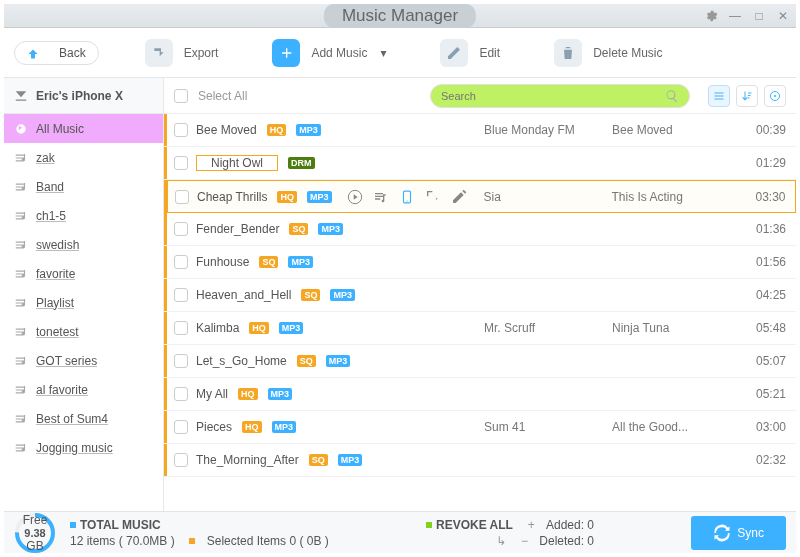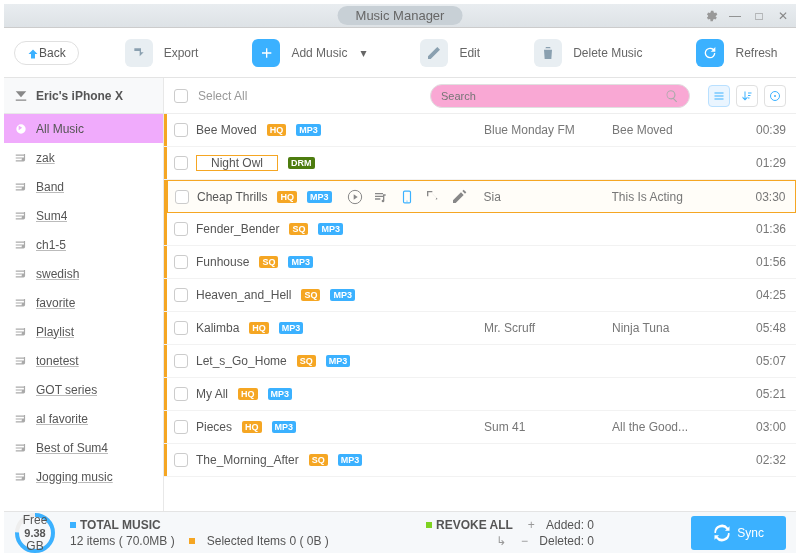--- a/index.html
+++ b/index.html
@@ -1,22 +1,22 @@
 <!DOCTYPE html>
 <html><head>
 <meta charset="utf-8">
 <style>
 *{box-sizing:border-box;margin:0;padding:0;font-family:-apple-system,"Segoe UI",Arial,sans-serif;font-size:12px;color:#555}
 body{width:800px;height:557px;background:#fff;position:relative;border:4px solid #fff;overflow:hidden}
 .titlebar{height:24px;background:linear-gradient(#e9edf0,#dde2e6);display:flex;align-items:center;justify-content:space-between;padding:0 6px;border-bottom:1px solid #ccc}
-.title-pill{background:#c8d0d6;border-radius:10px;padding:2px 18px;font-size:13px;color:#666;margin:0 auto;position:absolute;left:50%;transform:translateX(-50%)}
+.title-pill{background:#c8d0d6;border-radius:10px;padding:2px 18px;font-size:17px;color:#666;margin:0 auto;position:absolute;left:50%;transform:translateX(-50%)}
 .title-right{display:flex;align-items:center;gap:10px;margin-left:auto;color:#888}
 .winbtn{width:14px;height:14px;display:flex;align-items:center;justify-content:center;color:#888;cursor:pointer}
 .toolbar{height:50px;display:flex;align-items:center;padding:0 10px;border-bottom:1px solid #e4e4e4;gap:10px}
-.back{display:flex;align-items:flex-end;gap:0;background:#fff;border:1px solid #e0e0e0;border-radius:14px;padding:4px 12px;color:#3bb1ff;font-weight:500;cursor:pointer}
+.back{display:flex;align-items:flex-end;gap:20px;background:#fff;border:1px solid #e0e0e0;border-radius:14px;padding:4px 12px;color:#3bb1ff;font-weight:500;cursor:pointer}
 .back svg{fill:#3bb1ff}
 .tbtn{display:flex;align-items:center;gap:11px;padding:4px 8px;cursor:pointer;margin-left:28px}
 .tbtn .ic{width:28px;height:28px;border-radius:6px;background:#e8eef2;display:flex;align-items:center;justify-content:center}
 .tbtn .ic.blue{background:#3bb1ff}
 .tbtn .ic svg{fill:#8aa0b0}
 .tbtn .ic.blue svg{fill:#fff}
 .tbtn span{color:#666}
 .chev{color:#3bb1ff;margin-left:2px}
 .body{display:flex;height:calc(100% - 24px - 50px - 42px)}
 .sidebar{width:160px;border-right:1px solid #e8e8e8;display:flex;flex-direction:column;overflow:hidden}
@@ -26,21 +26,21 @@
 .side-items{flex:1;overflow-y:auto}
 .sitem{height:29px;display:flex;align-items:center;gap:8px;padding:0 10px;cursor:pointer;color:#666}
 .sitem.active{background:#f0abfc;color:#fff}
 .sitem.active svg{fill:#fff}
 .sitem svg{fill:#aaa;flex-shrink:0}
 .sitem span{white-space:nowrap;overflow:hidden;text-overflow:ellipsis;text-decoration:underline;text-decoration-color:#bbb}
 .sitem.active span{text-decoration:none}
 .main{flex:1;display:flex;flex-direction:column;overflow:hidden}
 .listhdr{height:36px;display:flex;align-items:center;padding:0 10px;border-bottom:1px solid #eee;gap:10px}
 .chk{width:14px;height:14px;border:1px solid #ccc;border-radius:3px;cursor:pointer;flex-shrink:0;background:#fff}
-.search{flex:0 0 260px;margin-left:auto;height:24px;border:1px solid #e0e0e0;border-radius:12px;display:flex;align-items:center;padding:0 10px;color:#aaa;background:#f9a8d4}
+.search{flex:0 0 260px;margin-left:auto;height:24px;border:1px solid #e0e0e0;border-radius:12px;display:flex;align-items:center;padding:0 10px;color:#aaa;background:#bef264}
 .search input{border:none;outline:none;background:transparent;flex:1;font-size:11px}
 .view-icons{display:flex;gap:6px;margin-left:8px}
 .vic{width:22px;height:22px;border:1px solid #e0e0e0;border-radius:4px;display:flex;align-items:center;justify-content:center;cursor:pointer}
 .vic.active{background:#eaf5ff;border-color:#b9e0ff}
 .rows{flex:1;overflow-y:auto}
 .row{height:33px;display:flex;align-items:center;padding:0 10px;border-bottom:1px solid #f2f2f2;gap:8px;position:relative}
 .row .obar{position:absolute;left:0;top:0;bottom:0;width:3px;background:#f5a623}
 .row.hl{border:1px solid #f5a623;background:#fffdf8}
 .row.boxed .name{border:1px solid #f5a623;padding:0 14px}
 .name{color:#555;min-width:0;flex:0 0 auto}
@@ -119,28 +119,20 @@
     <span>Edit</span>
   </div>
   <div class="tbtn">
     <div class="ic">
         <svg width="16" height="16" viewBox="0 0 24 24">
           <path d="M6 7h12l-1 14H7L6 7zm3-4h6l1 2H8l1-2z"></path>
         </svg>
       </div>
     <span>Delete Music</span>
   </div>
-  <div class="tbtn">
-    <div class="ic blue">
-        <svg width="16" height="16" viewBox="0 0 24 24">
-          <path d="M12 4a8 8 0 108 8h-2a6 6 0 11-2-4.5L13 10h7V3l-2.5 2.5A8 8 0 0012 4z"></path>
-        </svg>
-      </div>
-    <span>Refresh</span>
-  </div>
 </div>
 
 <div class="body">
   <div class="sidebar">
     <div class="device">
       <svg width="14" height="14" viewBox="0 0 24 24">
           <path d="M3 18h18v2H3zM3 4h18l-9 10z"></path>
         </svg>
       <span>Eric's iPhone X</span>
     </div>
@@ -155,26 +147,20 @@
           <svg width="14" height="14" viewBox="0 0 24 24">
             <path d="M3 6h14v2H3zm0 5h14v2H3zm0 5h14v2H3zM19 5v10a3 3 0 11-2-2.8V5h2z"></path>
           </svg>
           <span>zak</span>
         </div>
         <div class="sitem">
           <svg width="14" height="14" viewBox="0 0 24 24">
             <path d="M3 6h14v2H3zm0 5h14v2H3zm0 5h14v2H3zM19 5v10a3 3 0 11-2-2.8V5h2z"></path>
           </svg>
           <span>Band</span>
-        </div>
-        <div class="sitem">
-          <svg width="14" height="14" viewBox="0 0 24 24">
-            <path d="M3 6h14v2H3zm0 5h14v2H3zm0 5h14v2H3zM19 5v10a3 3 0 11-2-2.8V5h2z"></path>
-          </svg>
-          <span>Sum4</span>
         </div>
         <div class="sitem">
           <svg width="14" height="14" viewBox="0 0 24 24">
             <path d="M3 6h14v2H3zm0 5h14v2H3zm0 5h14v2H3zM19 5v10a3 3 0 11-2-2.8V5h2z"></path>
           </svg>
           <span>ch1-5</span>
         </div>
         <div class="sitem">
           <svg width="14" height="14" viewBox="0 0 24 24">
             <path d="M3 6h14v2H3zm0 5h14v2H3zm0 5h14v2H3zM19 5v10a3 3 0 11-2-2.8V5h2z"></path>

